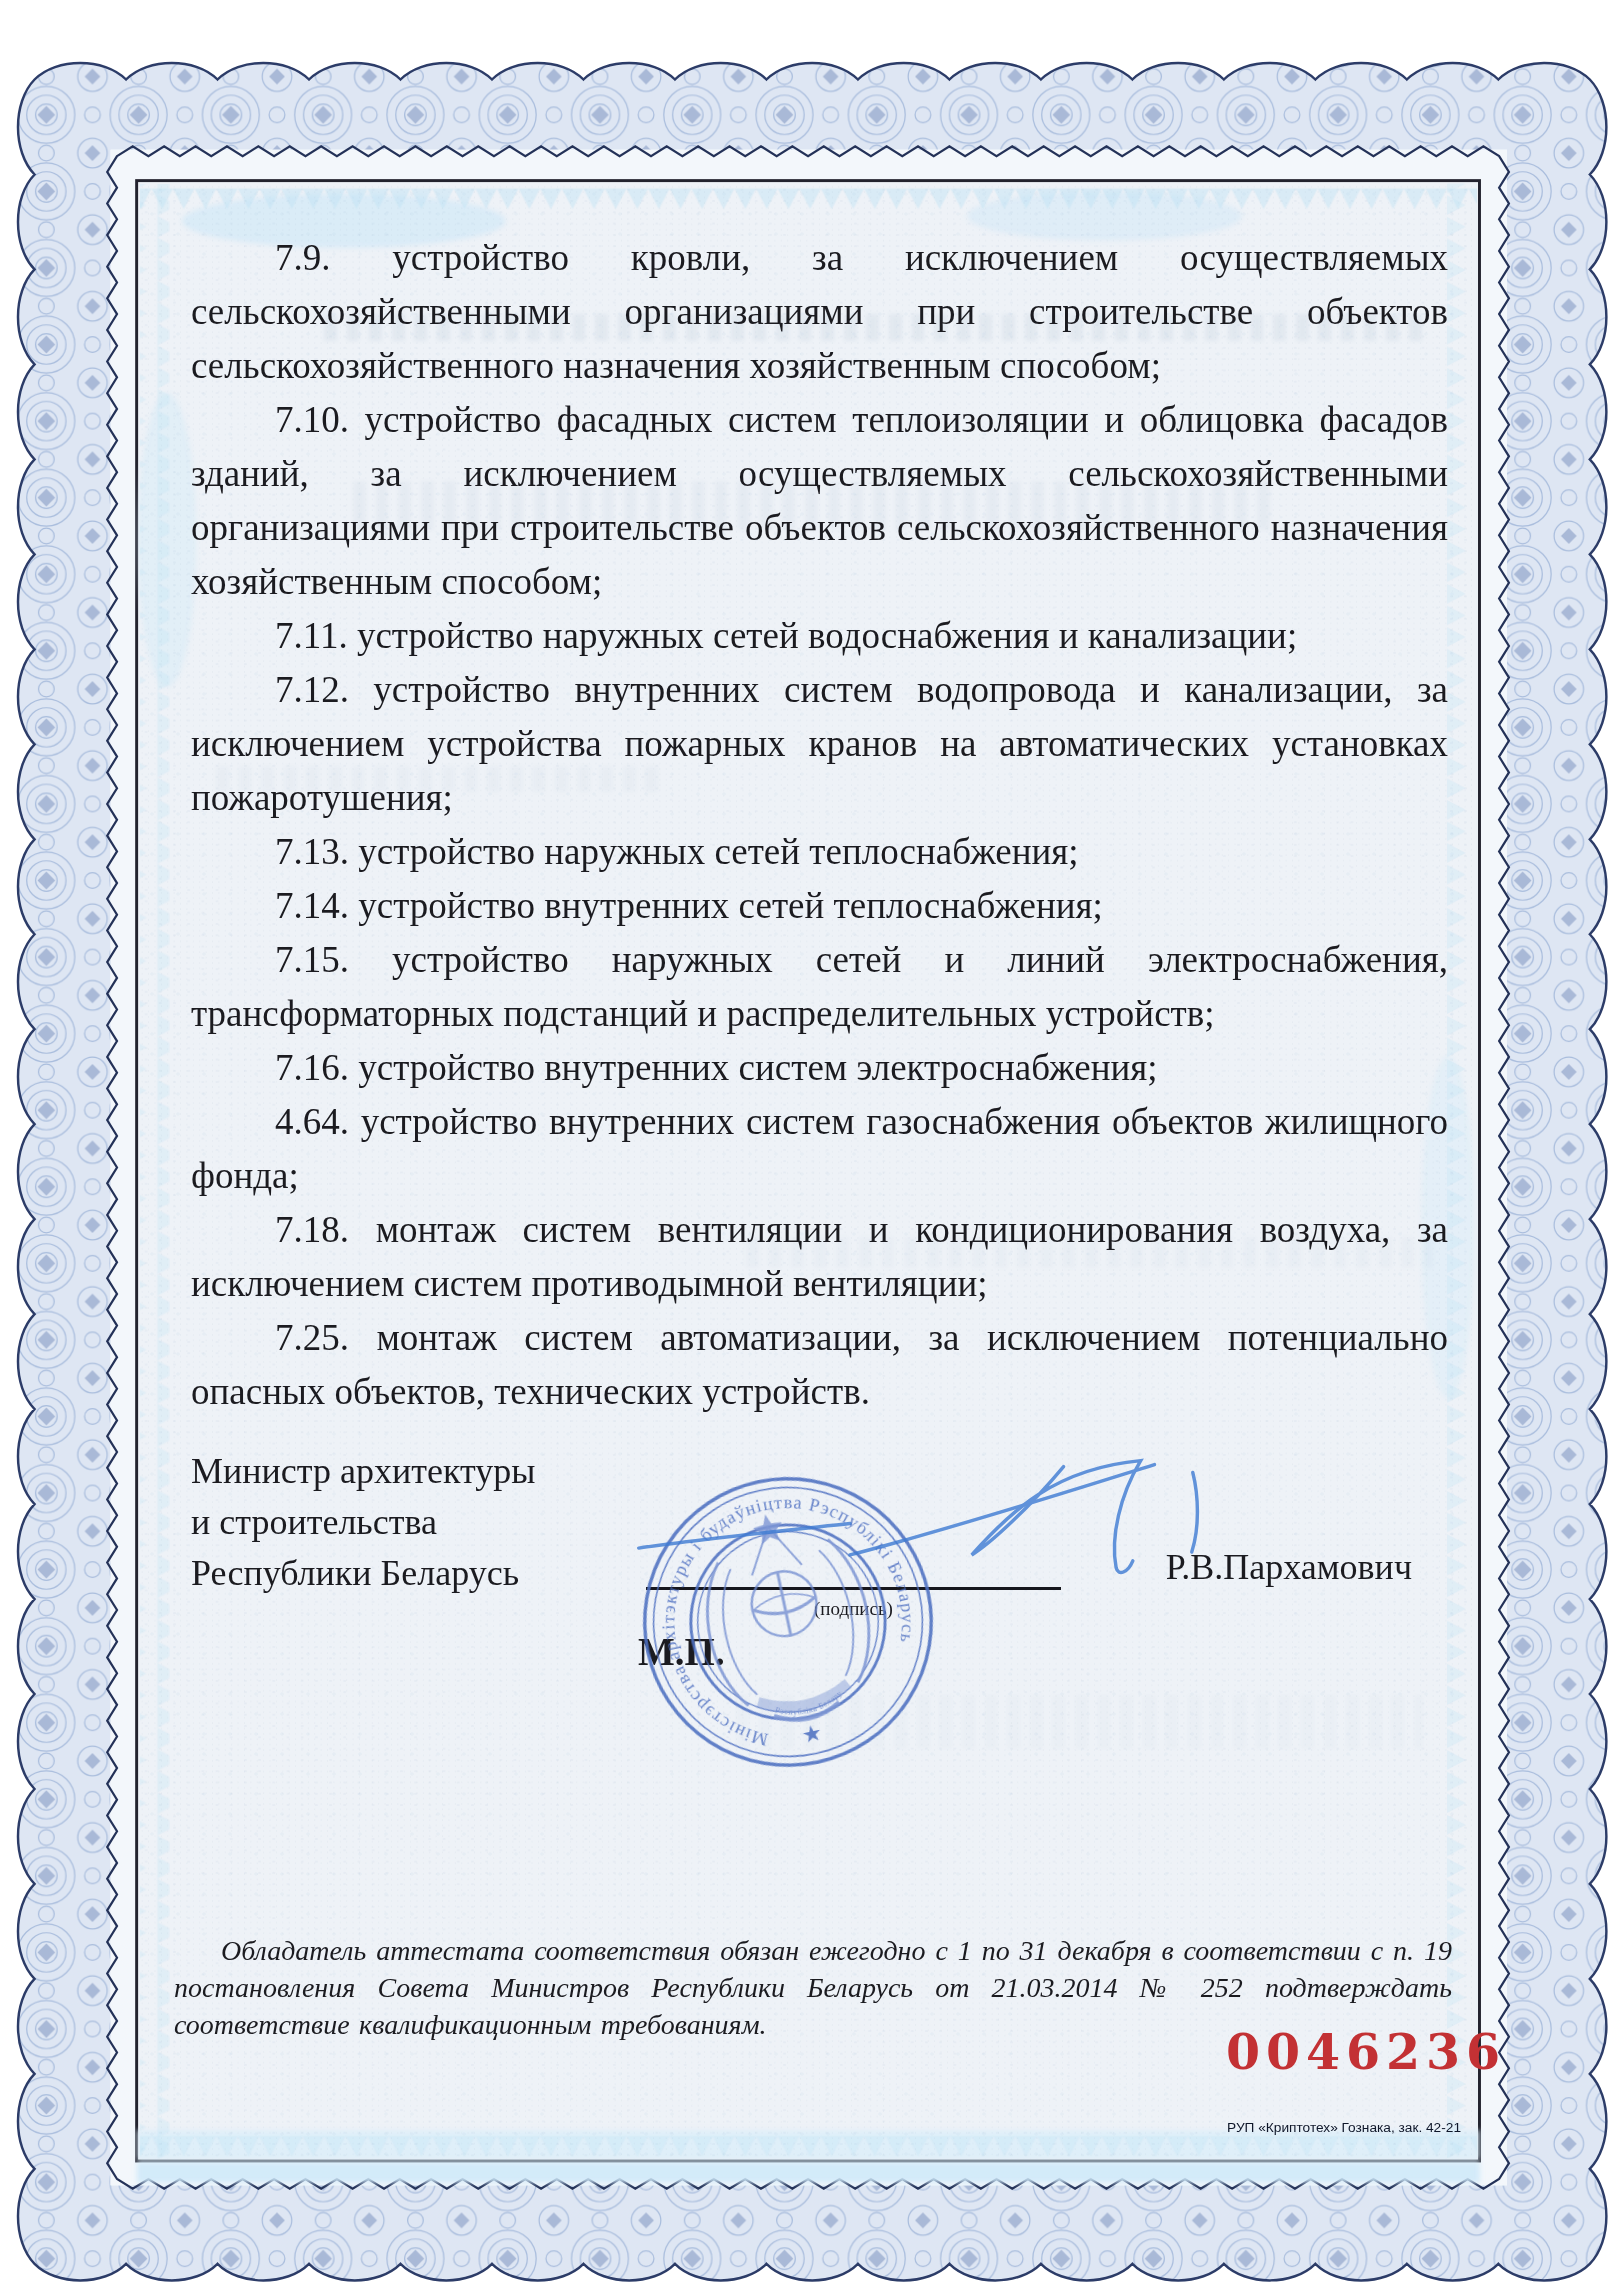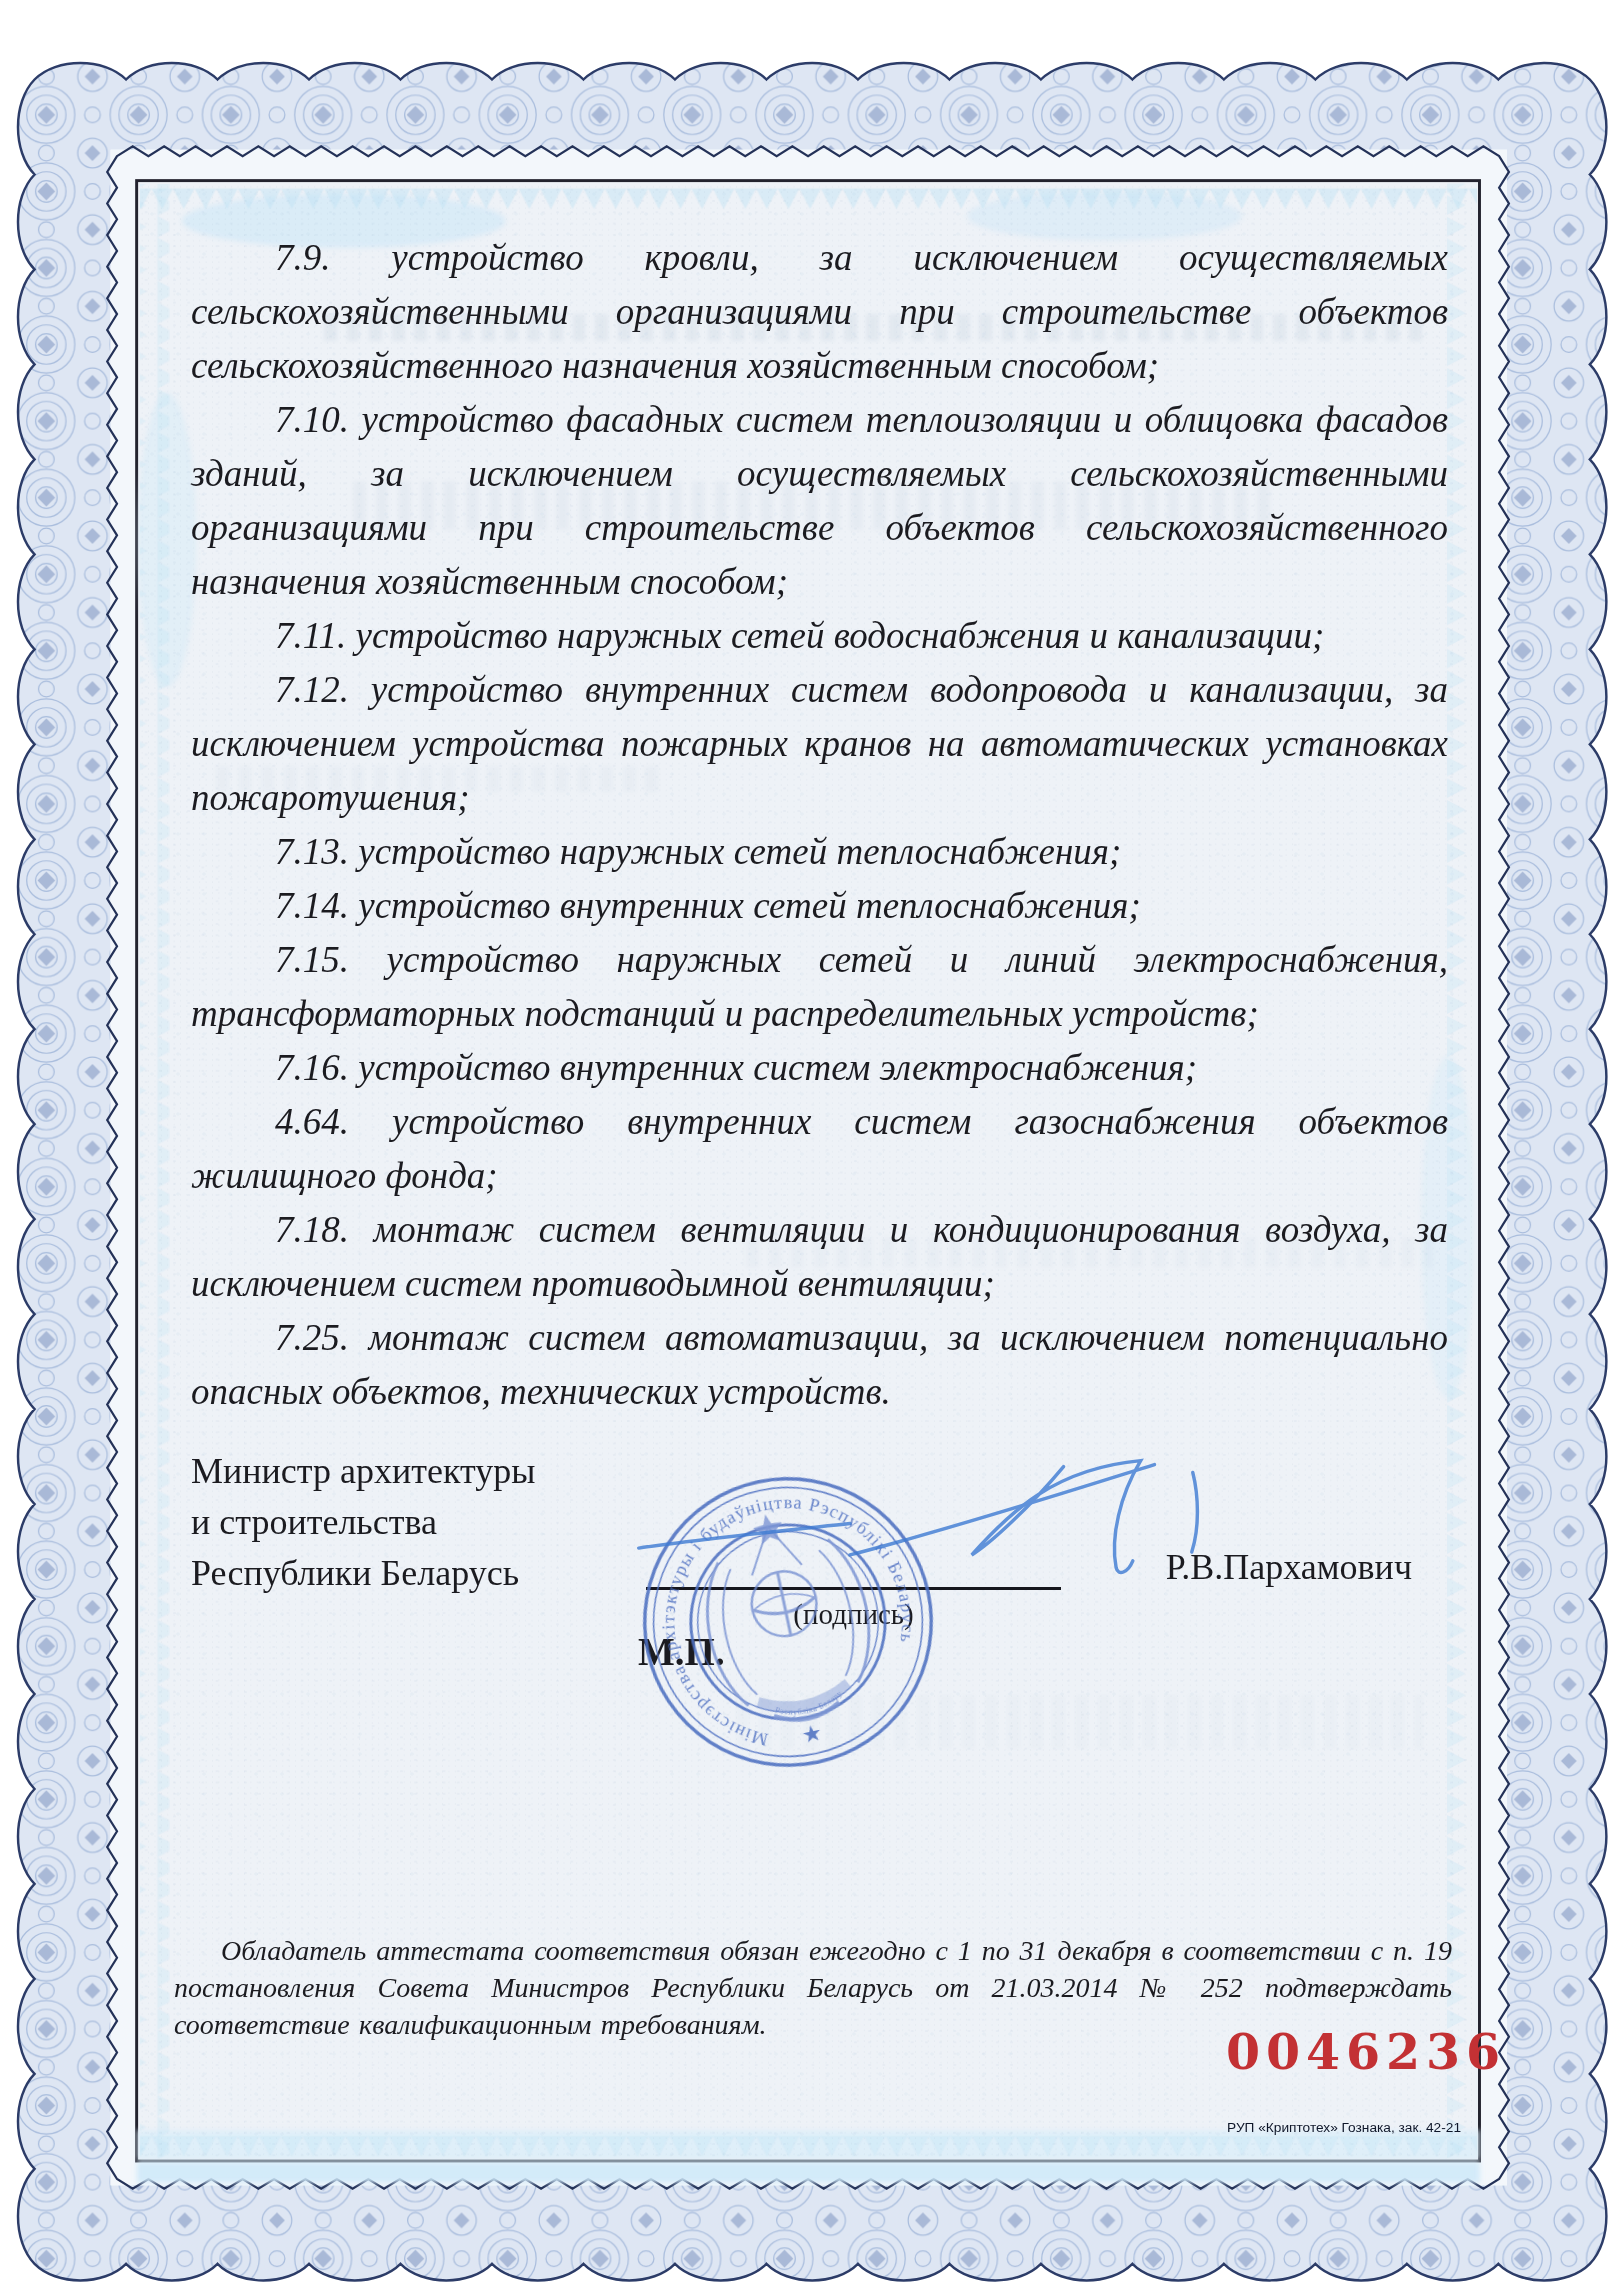--- a/index.html
+++ b/index.html
@@ -12,26 +12,26 @@
     background-image:
       radial-gradient(rgba(150,170,195,.10) 0.5px, transparent 1px),
       radial-gradient(rgba(120,150,190,.07) 1px, transparent 1.5px),
       radial-gradient(rgba(170,200,225,.10) 1.5px, transparent 2.5px);
     background-size:6.4px 5.4px, 14.2px 11.3px, 26px 20px;}
   
   .ghost{position:absolute;filter:blur(2px);
     background:repeating-linear-gradient(90deg, rgba(108,140,172,.20) 0 12.8px, rgba(108,140,172,0) 12.8px 22.6px);}
   
   .clauses{position:absolute;left:191px;top:231px;width:1257px;
-    font-size:37px;line-height:54px;text-align:justify;font-style:italic;}
+    font-size:37px;line-height:54px;text-align:justify;}
   .clauses p{margin:0;text-indent:84px;}
   
   .position{position:absolute;left:191px;top:1446px;font-size:36px;line-height:51px;}
   .sig-line{position:absolute;left:646px;top:1587px;width:415px;height:2.5px;background:#17171d;}
-  .podpis{position:absolute;left:646px;top:1598px;width:415px;text-align:center;font-size:29px;}
+  .podpis{position:absolute;left:646px;top:1598px;width:415px;text-align:center;font-size:19px;}
   .mp{position:absolute;left:638px;top:1629px;font-size:39px;font-weight:bold;}
   .name{position:absolute;right:211px;top:1546px;font-size:36px;}
   .stamp-svg{position:absolute;left:631px;top:1465px;}
   .sign-svg{position:absolute;left:619px;top:1441px;}
   
   .note{position:absolute;left:162px;top:1920px;width:1302px;font-size:28px;line-height:37px;
         font-style:italic;text-align:justify;word-spacing:2.5px;}
   .note p{margin:12px;text-indent:47px;}
   .serial{position:absolute;left:1226px;top:2023px;font-size:49px;letter-spacing:5.9px;
         font-family:"DejaVu Serif","Liberation Serif",serif;font-weight:700;color:#c33134;}

